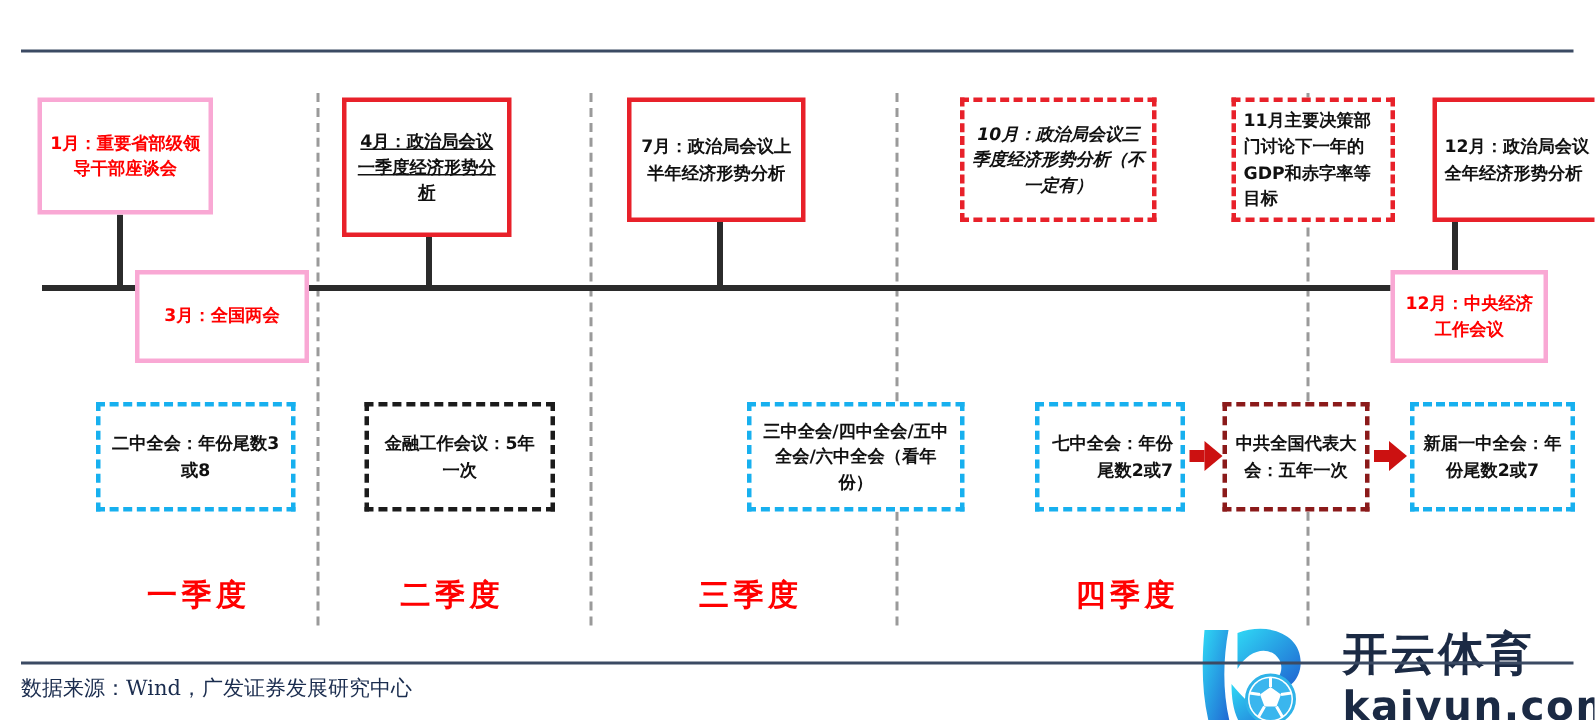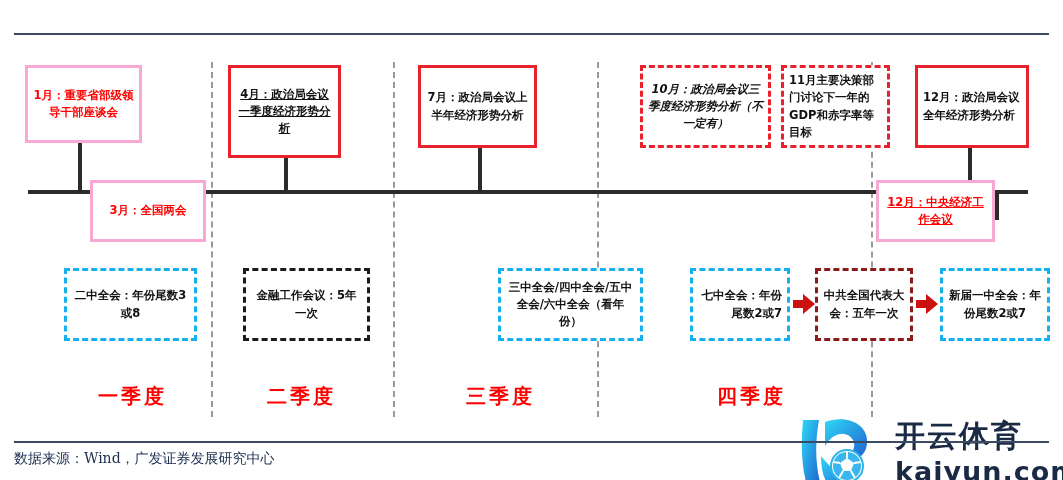--- a/index.html
+++ b/index.html
@@ -60,21 +60,21 @@
     position:absolute;
     box-sizing:border-box;
     background:#ffffff;
     display:flex;align-items:center;justify-content:center;
     text-align:center;
     font-weight:bold;
     font-size:11.5px;
     line-height:1.5;
     padding:4px 5px;
   }
-  .box.left{text-align:left;justify-content:center;}
+  .box.left{text-align:left;justify-content:center;margin-left:40px;}
 
   .bd-blue   {border:3px solid #f9a8d4;}
   .bd-red    {border:3px solid #e8212a;}
   .bd-reddash{border:3px dashed #e8212a;}
   .bd-cyandash{border:3px dashed #17b0ef;}
   .bd-blackdash{border:3px dashed #1b1b1b;}
   .bd-darkreddash{border:3px dashed #8b1a1a;}
 
   .tx-red  {color:#ff0000;}
   .tx-black{color:#111111;}
@@ -154,21 +154,21 @@
   </div>
 
   <div class="box bd-red tx-black left" style="left:915px;top:25px;width:114px;height:83px;">
     <span>12月：政治局会议全年经济形势分析</span>
   </div>
 
   <div class="box bd-blue tx-red" style="left:90px;top:140px;width:116px;height:62px;">
     <span>3月：全国两会</span>
   </div>
 
-  <div class="box bd-blue tx-red" style="left:876px;top:140px;width:119px;height:62px;text-decoration:underline;">
+  <div class="box bd-blue tx-red" style="left:927px;top:140px;width:105px;height:62px;">
     <span>12月：中央经济工作会议</span>
   </div>
 
   <div class="box bd-cyandash tx-black" style="left:64px;top:228px;width:133px;height:73px;">
     <span>二中全会：年份尾数3或8</span>
   </div>
 
   <div class="box bd-blackdash tx-black" style="left:243px;top:228px;width:127px;height:73px;">
     <span>金融工作会议：5年一次</span>
   </div>

